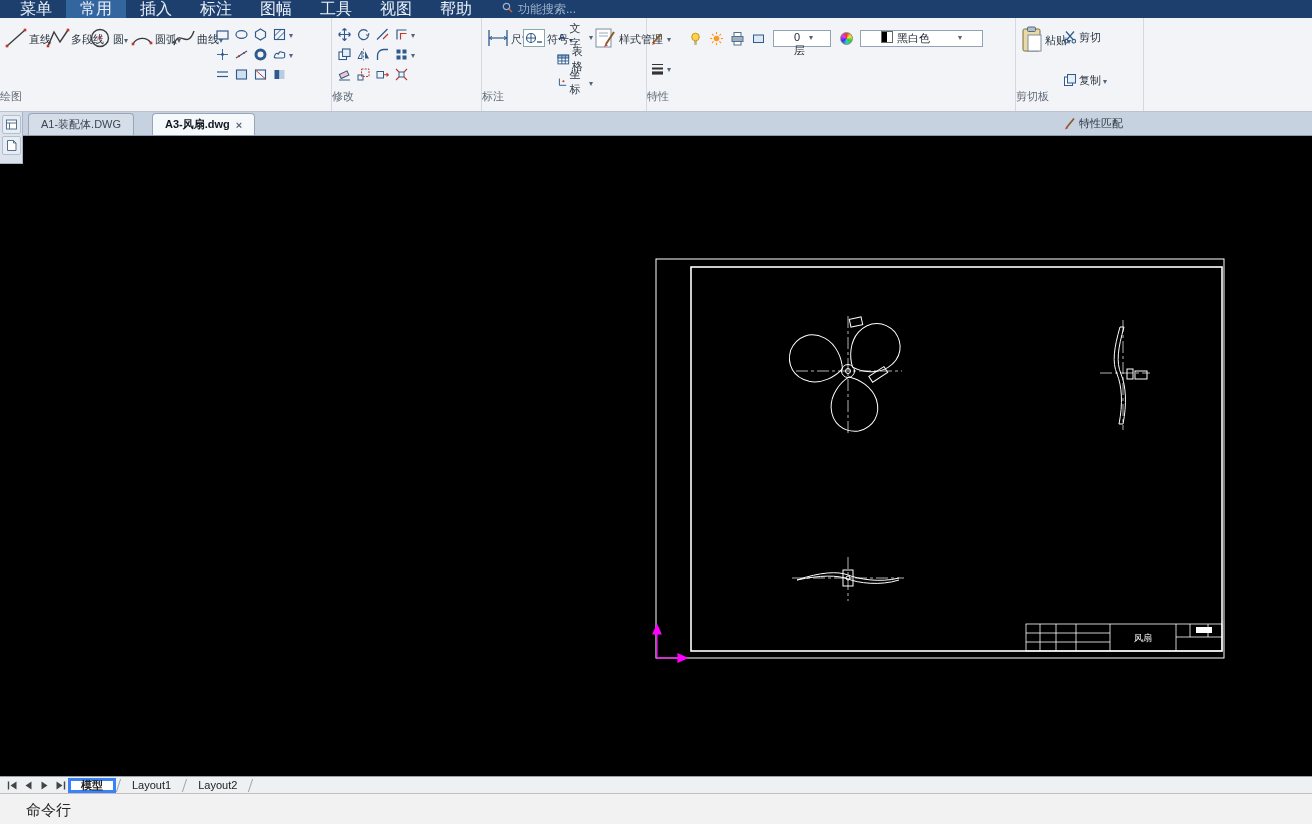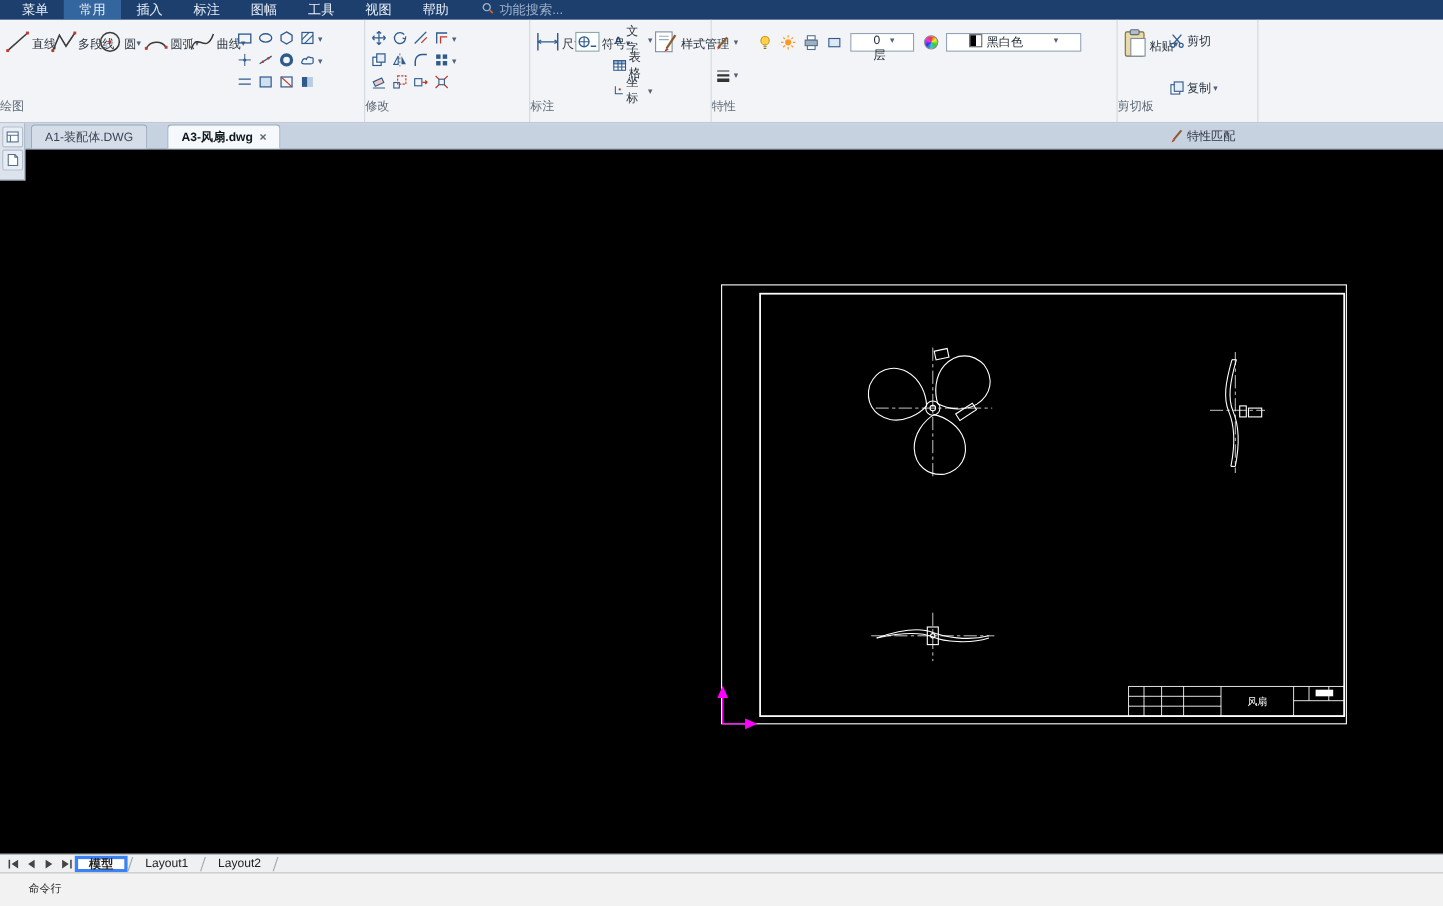--- a/index.html
+++ b/index.html
@@ -2,21 +2,21 @@
 <html><head>
 <meta charset="utf-8">
 <style>
 *{margin:0;padding:0;box-sizing:border-box}
 html,body{width:1312px;height:824px;overflow:hidden}
 body{font-family:"Liberation Sans",sans-serif;background:#000;font-size:12px}
 .app{position:relative;width:1312px;height:824px;display:flex;flex-direction:column;background:#f2f4f7}
 
 
 .menubar{height:18px;background:#1d3f6e;display:flex;align-items:center;padding:0 6px;flex:0 0 auto}
-.menu-item{color:#e9eff7;font-size:12px;line-height:18px;padding:0 14px;cursor:default;white-space:nowrap}
+.menu-item{color:#e9eff7;font-size:16px;line-height:18px;padding:0 14px;cursor:default;white-space:nowrap}
 .menu-item.active{background:#33659f}
 .search{display:flex;align-items:center;gap:5px;margin-left:16px;color:#9db1ca;font-size:12px;cursor:default}
 
 
 .ribbon{height:94px;background:#f2f4f7;border-bottom:1px solid #b9c2cd;display:flex;flex:0 0 auto}
 .rgroup{position:relative;border-right:1px solid #d3d9e0;height:100%;padding:4px 3px 16px 3px;display:flex;align-items:flex-start}
 .rgroup-label{position:absolute;left:0;right:0;bottom:7px;font-size:11px;color:#5f6a77}
 .bigbtn{width:42px;display:flex;flex-direction:row;align-items:center;padding-top:3px;font-size:11px;color:#2c3540;cursor:default}
 .bigbtn .blabel{margin-top:1px;white-space:nowrap}
 .caret{display:inline-block;line-height:1}
@@ -50,21 +50,21 @@
 .canvas{position:relative;height:640px;background:#000;flex:0 0 auto;overflow:hidden}
 
 
 .layoutbar{height:17px;background:#eef0f2;border-top:1px solid #98a0aa;display:flex;align-items:center;padding-left:4px;flex:0 0 auto}
 .navbtn{width:16px;height:15px;display:flex;align-items:center;justify-content:center;cursor:default}
 .ltab{height:15px;display:flex;align-items:center;padding:0 10px;font-size:11px;color:#222;cursor:default;border:1px solid transparent}
 .ltab.active{background:#fff;border:3px solid #3b82f6;font-weight:bold}
 .lsep{width:1px;height:13px;background:#9aa5b1;transform:skewX(-18deg);margin:0 2px}
 
 
-.cmdbar{flex:1;background:#f2f2f2;border-top:1px solid #c0c0c0;padding:7px 0 0 26px;font-size:10px;color:#2a2a2a}
+.cmdbar{flex:1;background:#f2f2f2;border-top:1px solid #c0c0c0;padding:7px 0 0 26px;font-size:15px;color:#2a2a2a}
 </style>
 </head>
 <body>
 
 <div class="app">
 
   <div class="menubar">
     <span class="menu-item">菜单</span>
     <span class="menu-item active">常用</span>
     <span class="menu-item">插入</span>

